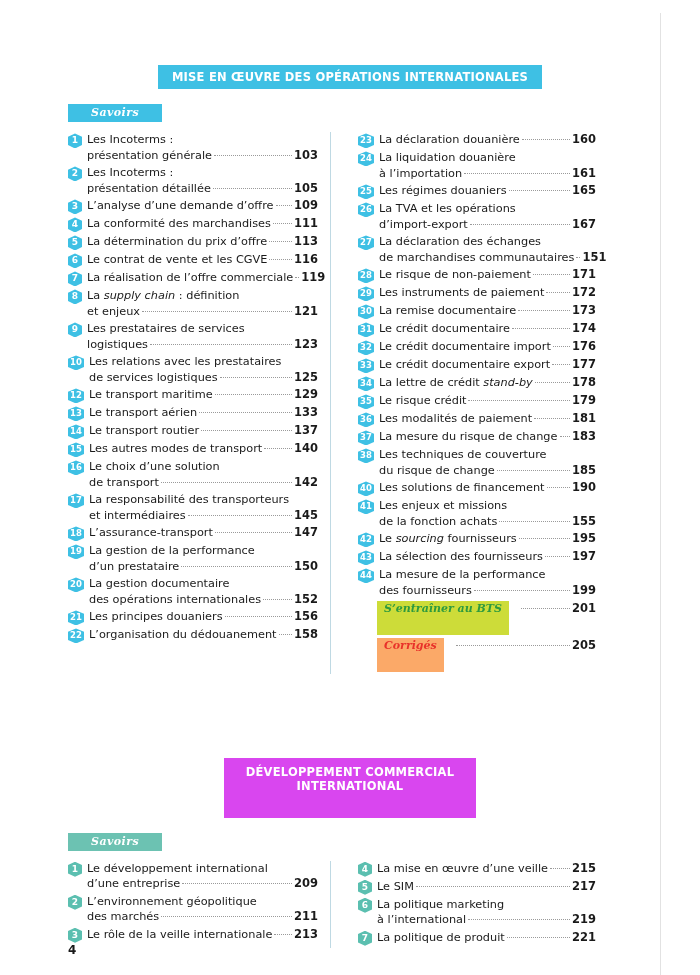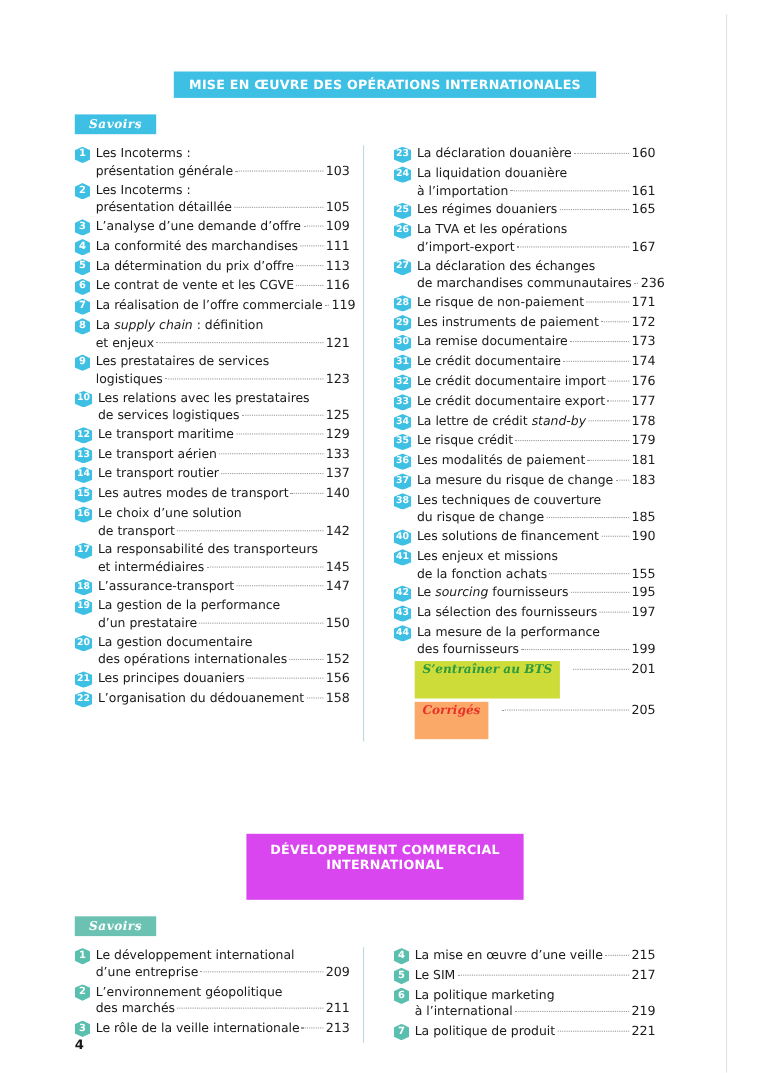--- a/index.html
+++ b/index.html
@@ -53,21 +53,21 @@
   .banner.two { background: #d946ef; padding: 7px 22px 24px; }
 
   
   .savoirs {
     display: inline-block;
     font-family: "DejaVu Serif", serif;
     font-style: italic;
     font-size: 11px;
     font-weight: bold;
     color: #ffffff;
-    padding: 2px 13px 3px;
+    padding: 2px 23px 3px;
     letter-spacing: 0.04em;
   }
   .savoirs.one { background: #3ec0e4; }
   .savoirs.two { background: #6cc2b2; }
 
   
   .cols {
     position: relative;
     display: flex;
     gap: 0;
@@ -129,21 +129,21 @@
   .leader {
     flex: 1 1 auto;
     min-width: 4px;
     border-bottom: 1px dotted #9a9a9a;
     transform: translateY(-3px);
     margin: 0 2px;
     height: 0;
   }
   .pg {
     flex: 0 0 auto;
-    font-weight: normal;
+    font-weight: bold;
     font-size: 11.5px;
     text-align: right;
     min-width: 22px;
   }
 
   
   .special {
     display: flex;
     align-items: baseline;
     margin-top: 3px;
@@ -483,21 +483,21 @@
           </div>
           <div class="entry">
             <span class="num c1 wide">27</span>
             <div class="entry-body">
               <div class="line nopage">
                 <span class="txt">La déclaration des échanges</span>
               </div>
               <div class="line">
                 <span class="txt">de marchandises communautaires</span>
                 <span class="leader"></span>
-                <span class="pg">236</span>
+                <span class="pg">151</span>
               </div>
             </div>
           </div>
           <div class="entry">
             <span class="num c1 wide">28</span>
             <div class="entry-body">
               <div class="line">
                 <span class="txt">Le risque de non-paiement</span>
                 <span class="leader"></span>
                 <span class="pg">171</span>

